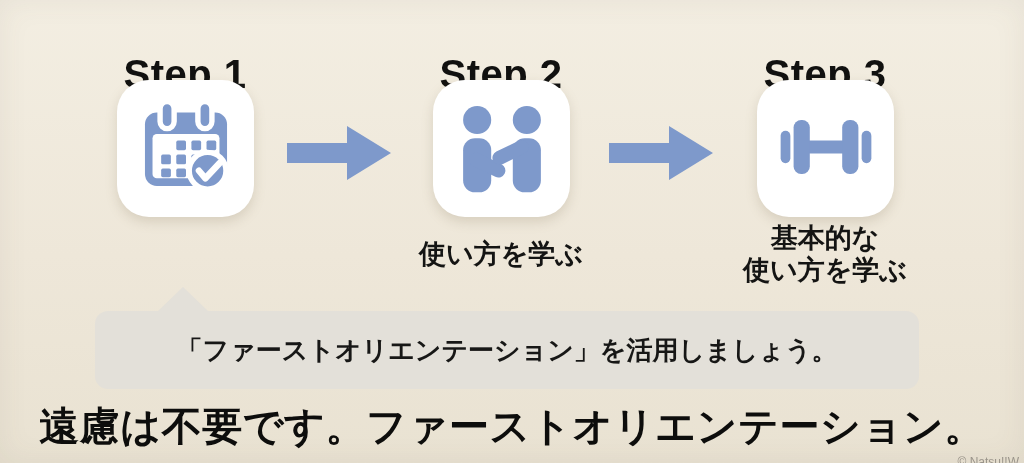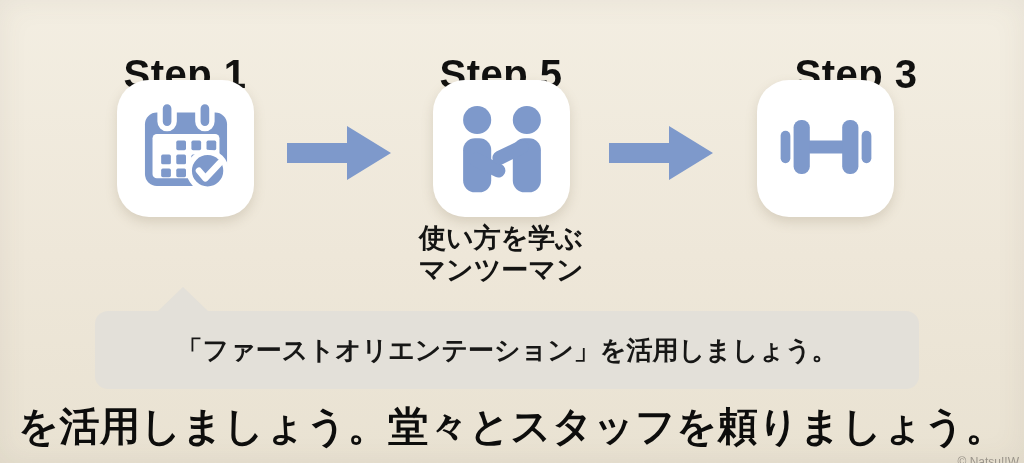--- a/index.html
+++ b/index.html
@@ -100,22 +100,22 @@
     font-size: 12px;
     color: #9a948a;
   }
 </style>
 </head>
 <body>
 
 <div class="canvas">
 
   <div class="step-title" style="left:85px">Step 1</div>
-  <div class="step-title" style="left:401px">Step 5</div>
-  <div class="step-title" style="left:756px">Step 3</div>
+  <div class="step-title" style="left:401px">Step 2</div>
+  <div class="step-title" style="left:725px">Step 3</div>
 
   <div class="card" style="left:117px">
     <span>
       <svg viewBox="0 0 100 100" aria-hidden="true">
         <g fill="#7E99CB">
           <rect x="12" y="18" width="76" height="68" rx="11"></rect>
           <rect x="19" y="38" width="62" height="41" rx="4" fill="#ffffff"></rect>
 
           <rect x="41" y="44" width="9" height="9" rx="1.5"></rect>
           <rect x="55" y="44" width="9" height="9" rx="1.5"></rect>
@@ -171,25 +171,28 @@
     </svg>
   </div>
   <div class="arrow" style="left:609px">
     <svg width="106" height="58" viewBox="0 0 106 58" aria-hidden="true">
       <polygon points="0,19 60,19 60,2 104,29 60,56 60,39 0,39" fill="#7E99CB"></polygon>
     </svg>
   </div>
 
   <div class="step-label" style="left:351px">
     <span>使い方を学ぶ</span>
-    <span>マンツーマン</span>
+  </div>
+  <div class="step-label" style="left:675px">
+    <span>基本的な</span>
+    <span>使い方を学ぶ</span>
   </div>
 
   <div class="bubble">
     <div class="bubble-tail"></div>
     <span>「ファーストオリエンテーション」を活用しましょう。</span>
   </div>
 
-  <div class="headline">を活用しましょう。堂々とスタッフを頼りましょう。</div>
+  <div class="headline">遠慮は不要です。ファーストオリエンテーション。</div>
 
   <div class="watermark">© Natsu!!W</div>
 
 </div>
 
 </body></html>

